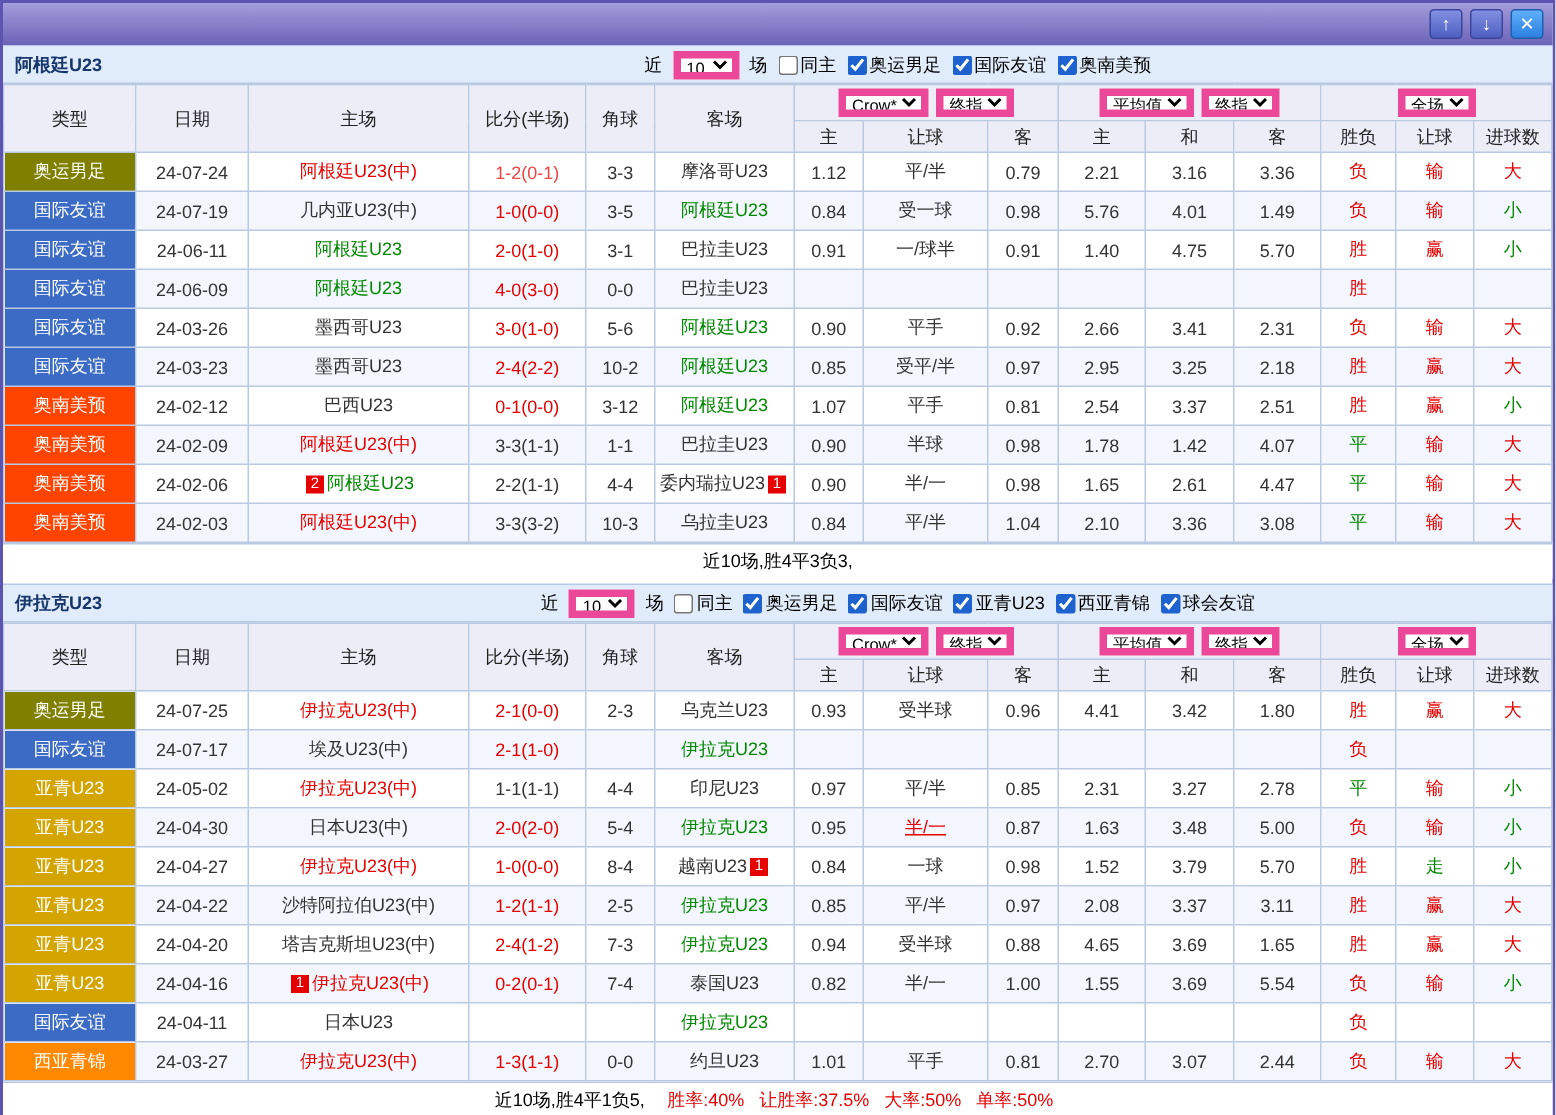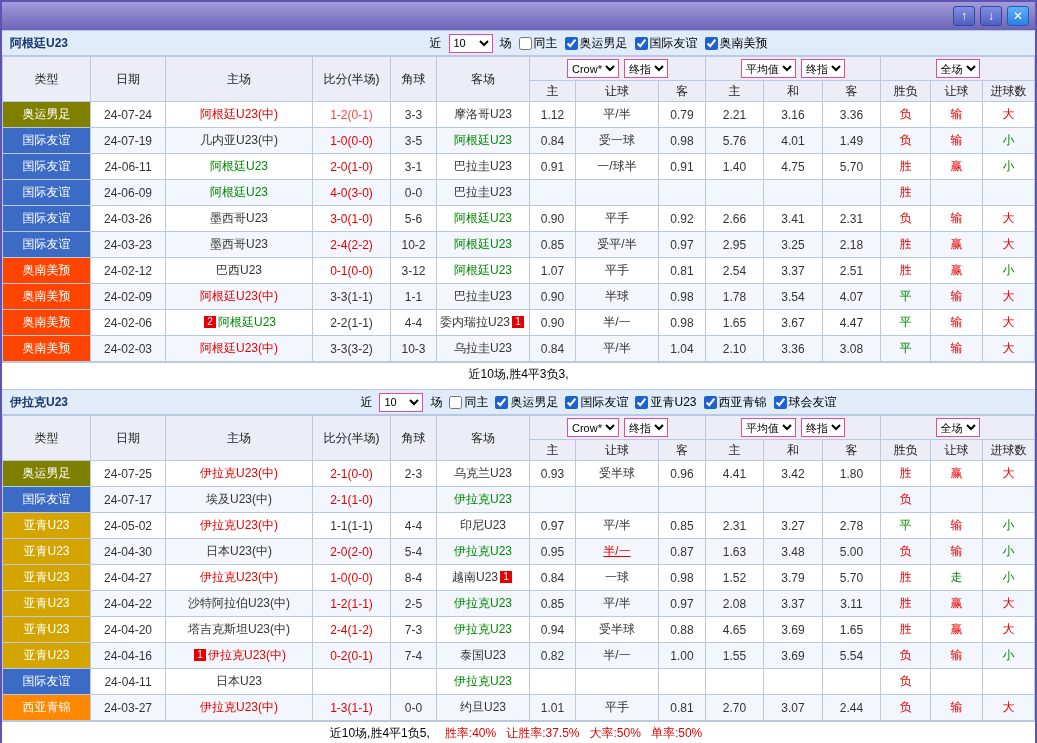--- a/index.html
+++ b/index.html
@@ -42,21 +42,21 @@
   .section-head {
     height: 25px; background: #e0ecfa; border-bottom: 1px solid #b6c8e4;
     display: flex; align-items: center;
   }
   .team { color:#17366b; font-weight:bold; padding-left:8px; width:160px; font-size:12px; }
   .filters { flex:1; display:flex; justify-content:center; align-items:center; gap:7px; }
   .flbl { color:#000; }
   .cb { display:flex; align-items:center; gap:2px; color:#000; cursor:pointer; white-space:nowrap; }
   .cb input { width:13px; height:13px; accent-color:#1e62d0; }
   .league-filters { display:flex; align-items:center; gap:7px; }
-  select.sel { font-size:11px; height:19px; border:1px solid #ec4899; background:#fff; font-family:inherit; }
+  select.sel { font-size:11px; height:19px; border:5px solid #ec4899; background:#fff; font-family:inherit; }
   select.count { width:44px; }
 
   
   table { border-collapse: collapse; width: 100%; table-layout: fixed; }
   th, td {
     border: 1px solid #bcCCe4; border-color:#b9c9e2;
     text-align: center; overflow: hidden; white-space: nowrap;
   }
   thead th { background: #ededf7; font-weight: normal; color:#222; height: 23px; }
   thead tr.sub th { height: 21px; }
@@ -298,38 +298,38 @@
             <td class="type-cell" style="background: rgb(255, 68, 0);">奥南美预</td>
             <td>24-02-09</td>
             <td><span class="tname" style="color: rgb(230, 0, 0);">阿根廷U23(中)</span></td>
             <td style="color: rgb(51, 51, 51);">3-3(1-1)</td>
             <td>1-1</td>
             <td><span class="tname" style="color: rgb(51, 51, 51);">巴拉圭U23</span></td>
             <td>0.90</td>
             <td>半球</td>
             <td>0.98</td>
             <td>1.78</td>
-            <td>3.54</td>
+            <td>1.42</td>
             <td>4.07</td>
             <td style="color: rgb(0, 136, 0);">平</td>
             <td style="color: rgb(230, 0, 0);">输</td>
             <td style="color: rgb(230, 0, 0);">大</td>
           </tr>
           <tr>
             <td class="type-cell" style="background: rgb(255, 68, 0);">奥南美预</td>
             <td>24-02-06</td>
             <td><span class="badge" style="background: rgb(230, 0, 0);">2</span><span class="tname" style="color: rgb(0, 136, 0);">阿根廷U23</span></td>
             <td style="color: rgb(51, 51, 51);">2-2(1-1)</td>
             <td>4-4</td>
             <td><span class="tname" style="color: rgb(51, 51, 51);">委内瑞拉U23</span><span class="badge" style="background: rgb(230, 0, 0);">1</span></td>
             <td>0.90</td>
             <td>半/一</td>
             <td>0.98</td>
             <td>1.65</td>
-            <td>3.67</td>
+            <td>2.61</td>
             <td>4.47</td>
             <td style="color: rgb(0, 136, 0);">平</td>
             <td style="color: rgb(230, 0, 0);">输</td>
             <td style="color: rgb(230, 0, 0);">大</td>
           </tr>
           <tr>
             <td class="type-cell" style="background: rgb(255, 68, 0);">奥南美预</td>
             <td>24-02-03</td>
             <td><span class="tname" style="color: rgb(230, 0, 0);">阿根廷U23(中)</span></td>
             <td style="color: rgb(51, 51, 51);">3-3(3-2)</td>

